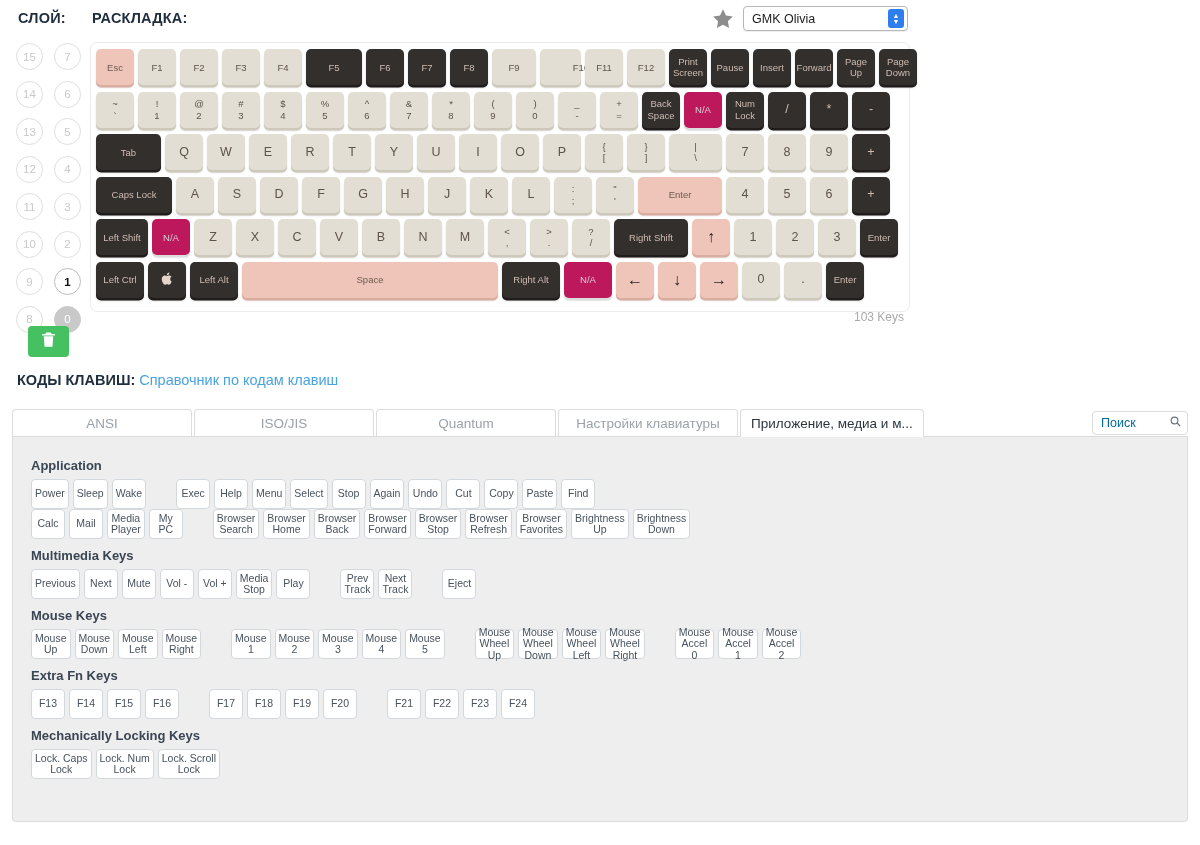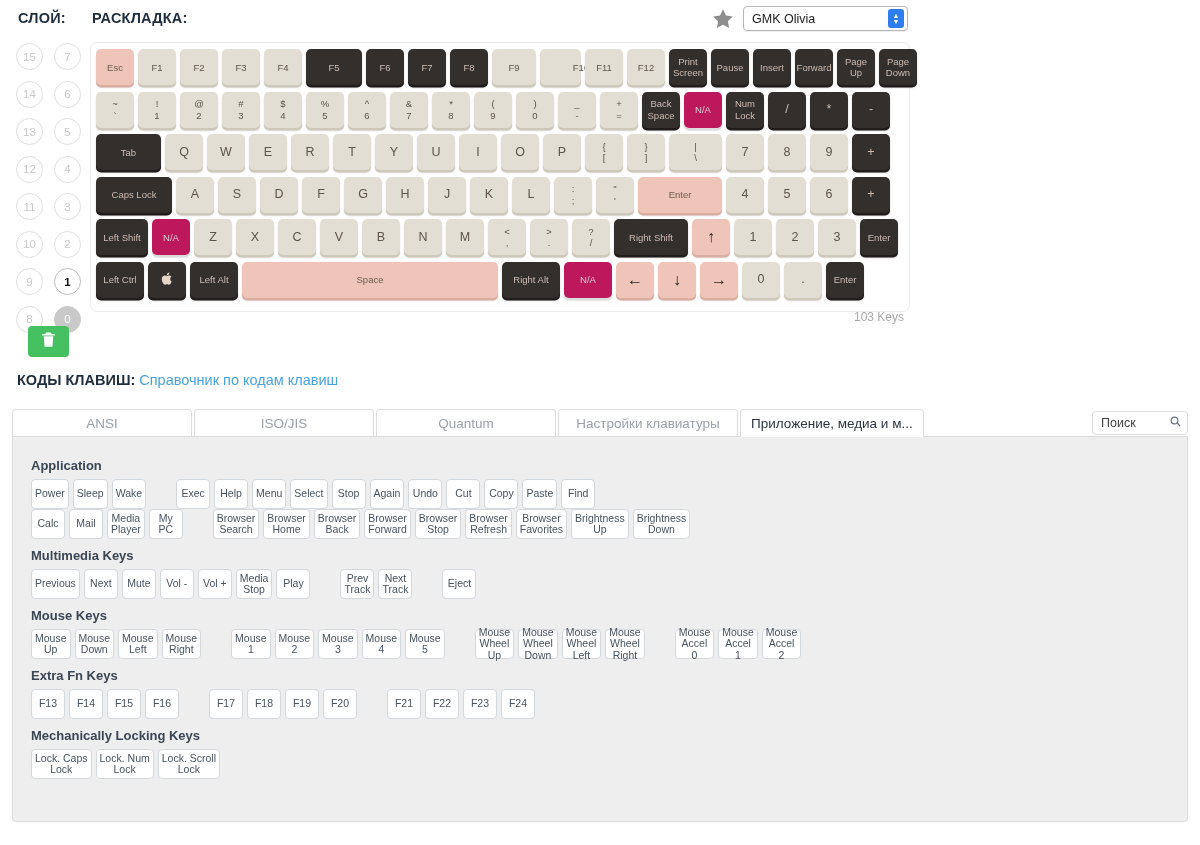--- a/index.html
+++ b/index.html
@@ -173,21 +173,21 @@
   .tab.active::after {
     content: ""; position: absolute; left: 0; right: 0; bottom: -1px; height: 2px; background: #fff;
   }
   .search-box {
     position: absolute; right: 0; bottom: 1px;
     width: 96px; height: 24px;
     border: 1px solid #dcdcdc; border-radius: 4px;
     background: #fff;
     display: flex; align-items: center;
     padding: 0 5px 0 8px;
-    font-size: 12.5px; color: #404040;
+    font-size: 12.5px; color: #0369a1;
   }
   .search-box .sv { flex: 1; }
 
   
   .kc-panel {
     position: absolute; left: 12px; top: 437px;
     width: 1176px; height: 385px;
     background: #eeeeee;
     border: 1px solid #dcdcdc;
     border-top: none;

